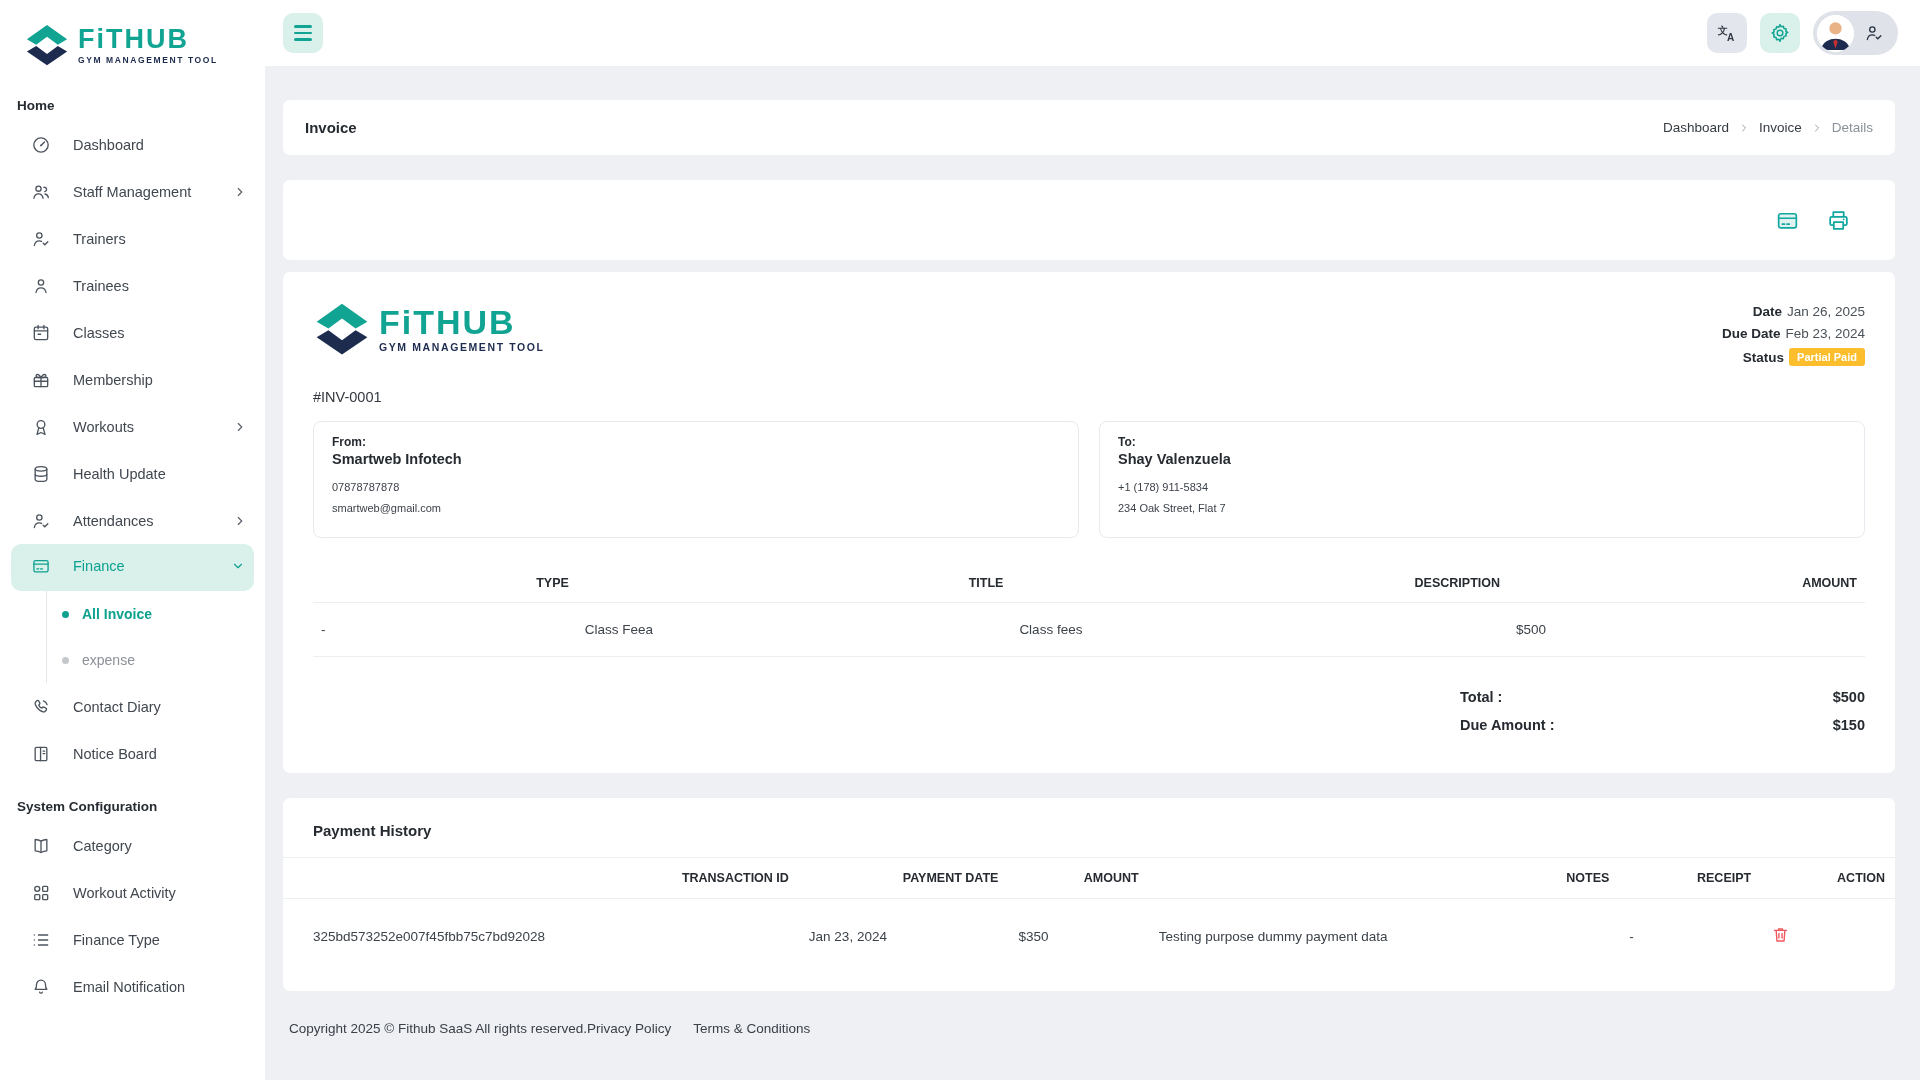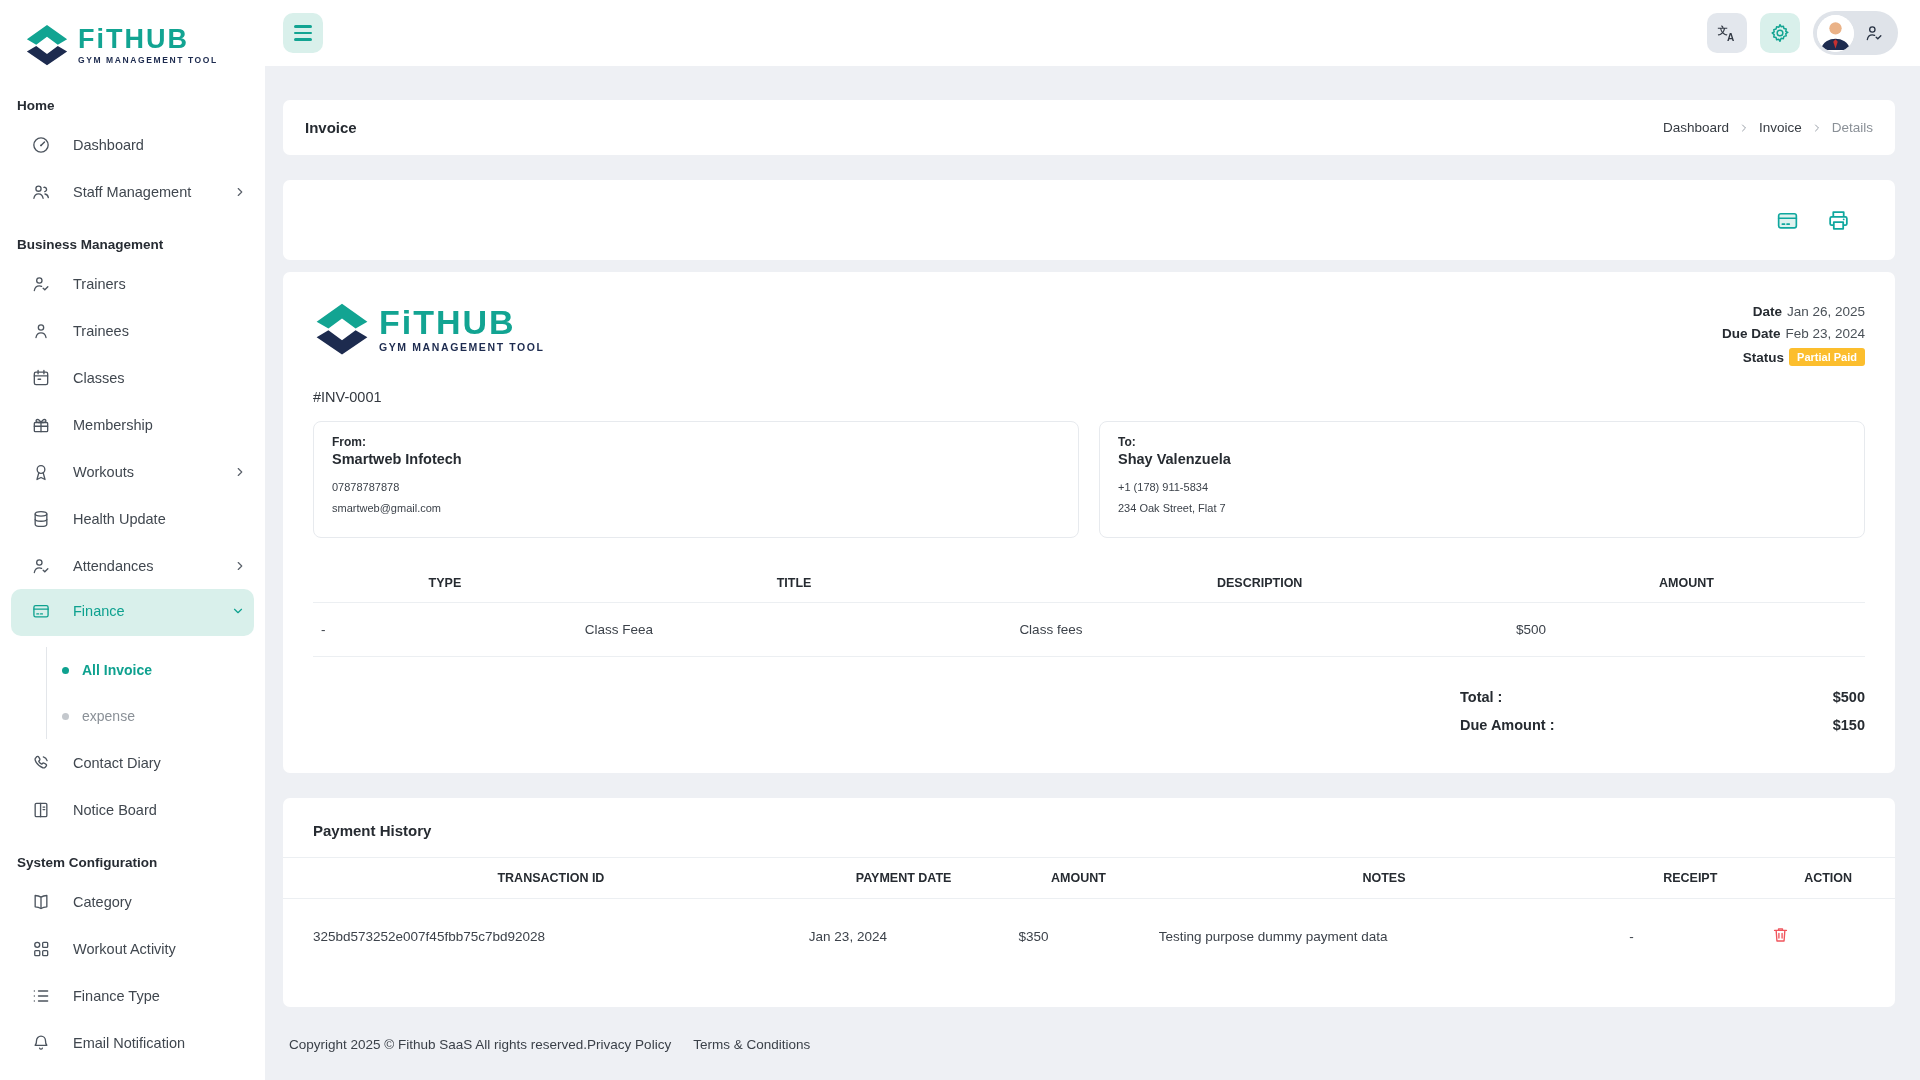--- a/index.html
+++ b/index.html
@@ -27,21 +27,21 @@
   .sitem { display: flex; align-items: center; height: 47px; padding: 0 18px 0 31px;
            color: #40474f; font-size: 14.5px; cursor: pointer; }
   .sitem .ic { width: 20px; height: 20px; margin-right: 22px; color: #4c545e; flex: none; }
   .sitem .chev { margin-left: auto; width: 14px; height: 14px; color: #5b626b; }
   .sitem.active { background: #d9f0eb; border-radius: 10px; margin: 0 11px; padding: 0 9px 4px 20px; }
   .sitem.active, .sitem.active .ic, .sitem.active .chev { color: #0ea18f; }
   .subwrap { margin-left: 46px; border-left: 1px solid #e3e6ea; }
   .subitem { display: flex; align-items: center; height: 46px; padding-left: 15px;
              font-size: 14px; color: #8a9097; cursor: pointer; }
   .subitem .dot { width: 7px; height: 7px; border-radius: 50%; background: #c4c8cd; margin-right: 13px; }
-  .subitem.active { color: #0ea18f; font-weight: 600; margin-top: 11px; }
+  .subitem.active { color: #0ea18f; font-weight: 600; }
   .subitem.active .dot { background: #0ea18f; }
   svg { display: block; }
 
   
   .main { flex: 1; display: flex; flex-direction: column; }
   .topbar { height: 66px; background: #fff; display: flex; align-items: center;
             padding: 0 22px 0 18px; flex: none; }
   .hamburger { width: 40px; height: 40px; border-radius: 10px; background: #d9f0eb;
                border: none; cursor: pointer; display: flex; flex-direction: column;
                align-items: center; justify-content: center; gap: 4px; }
@@ -85,33 +85,33 @@
   .badge { background: #fcbe2d; color: #fff; font-size: 11px; font-weight: 700;
            padding: 3px 8px; border-radius: 3px; }
   .inv-number { margin-top: 16px; font-size: 14.5px; color: #33383f; }
   .addr-row { display: flex; gap: 20px; margin-top: 16px; }
   .addr-box { flex: 1; border: 1px solid #e7eaee; border-radius: 8px; padding: 13px 18px 18px 18px; }
   .addr-box .small-lbl { font-size: 12px; font-weight: 700; color: #262b31; }
   .addr-box .name { font-size: 14.5px; font-weight: 700; color: #262b31; margin: 2px 0 10px 0; }
   .addr-box .line { font-size: 11px; color: #3c424a; line-height: 21px; }
 
   table { width: 100%; border-collapse: collapse; }
-  th { font-size: 12.5px; font-weight: 700; color: #262b31; text-align: center;
+  th { font-size: 12.5px; font-weight: 700; color: #262b31; text-align: right;
        padding: 12px 8px; text-transform: uppercase; }
   td { font-size: 13.5px; color: #3c424a; padding: 19px 8px; }
   .items-table { margin-top: 26px; }
   .items-table th { border-bottom: 1px solid #eceff2; }
   .items-table td { border-bottom: 1px solid #eceff2; }
 
   .totals { width: 405px; margin-left: auto; margin-top: 26px; font-size: 14.5px;
             font-weight: 700; color: #262b31; }
   .totals .trow { display: flex; justify-content: space-between; line-height: 28px; }
 
   
-  .ph-card { margin-top: 25px; padding-bottom: 50px; }
+  .ph-card { margin-top: 25px; padding-bottom: 34px; }
   .ph-title { font-size: 15px; font-weight: 700; color: #262b31; padding: 24px 30px 18px 30px; }
   .ph-table th { border-top: 1px solid #eceff2; border-bottom: 1px solid #eceff2; padding: 13px 10px; }
   .ph-table th:first-child, .ph-table td:first-child { padding-left: 30px; }
   .ph-table td { padding: 26px 10px 10px 10px; }
   .trash-btn { background: none; border: none; cursor: pointer; color: #f0545c; padding: 0; }
 
   
   .footer { display: flex; align-items: center;
             margin-top: 30px; font-size: 13.5px; color: #3b4149; padding: 0 2px 0 6px; }
   .footer-links { display: flex; gap: 22px; }
@@ -240,21 +240,20 @@
     <div class="sitem">
       <svg class="ic" viewBox="0 0 24 24">
           <use href="#i-people"></use>
         </svg>
       <span>Staff Management</span>
       <svg class="chev" viewBox="0 0 24 24">
           <use href="#i-chevron-right"></use>
         </svg>
     </div>
 
-    <div class="slabel">Business Management</div>
     <div class="sitem">
       <svg class="ic" viewBox="0 0 24 24">
           <use href="#i-person-check"></use>
         </svg>
       <span>Trainers</span>
     </div>
     <div class="sitem">
       <svg class="ic" viewBox="0 0 24 24">
           <use href="#i-person"></use>
         </svg>

